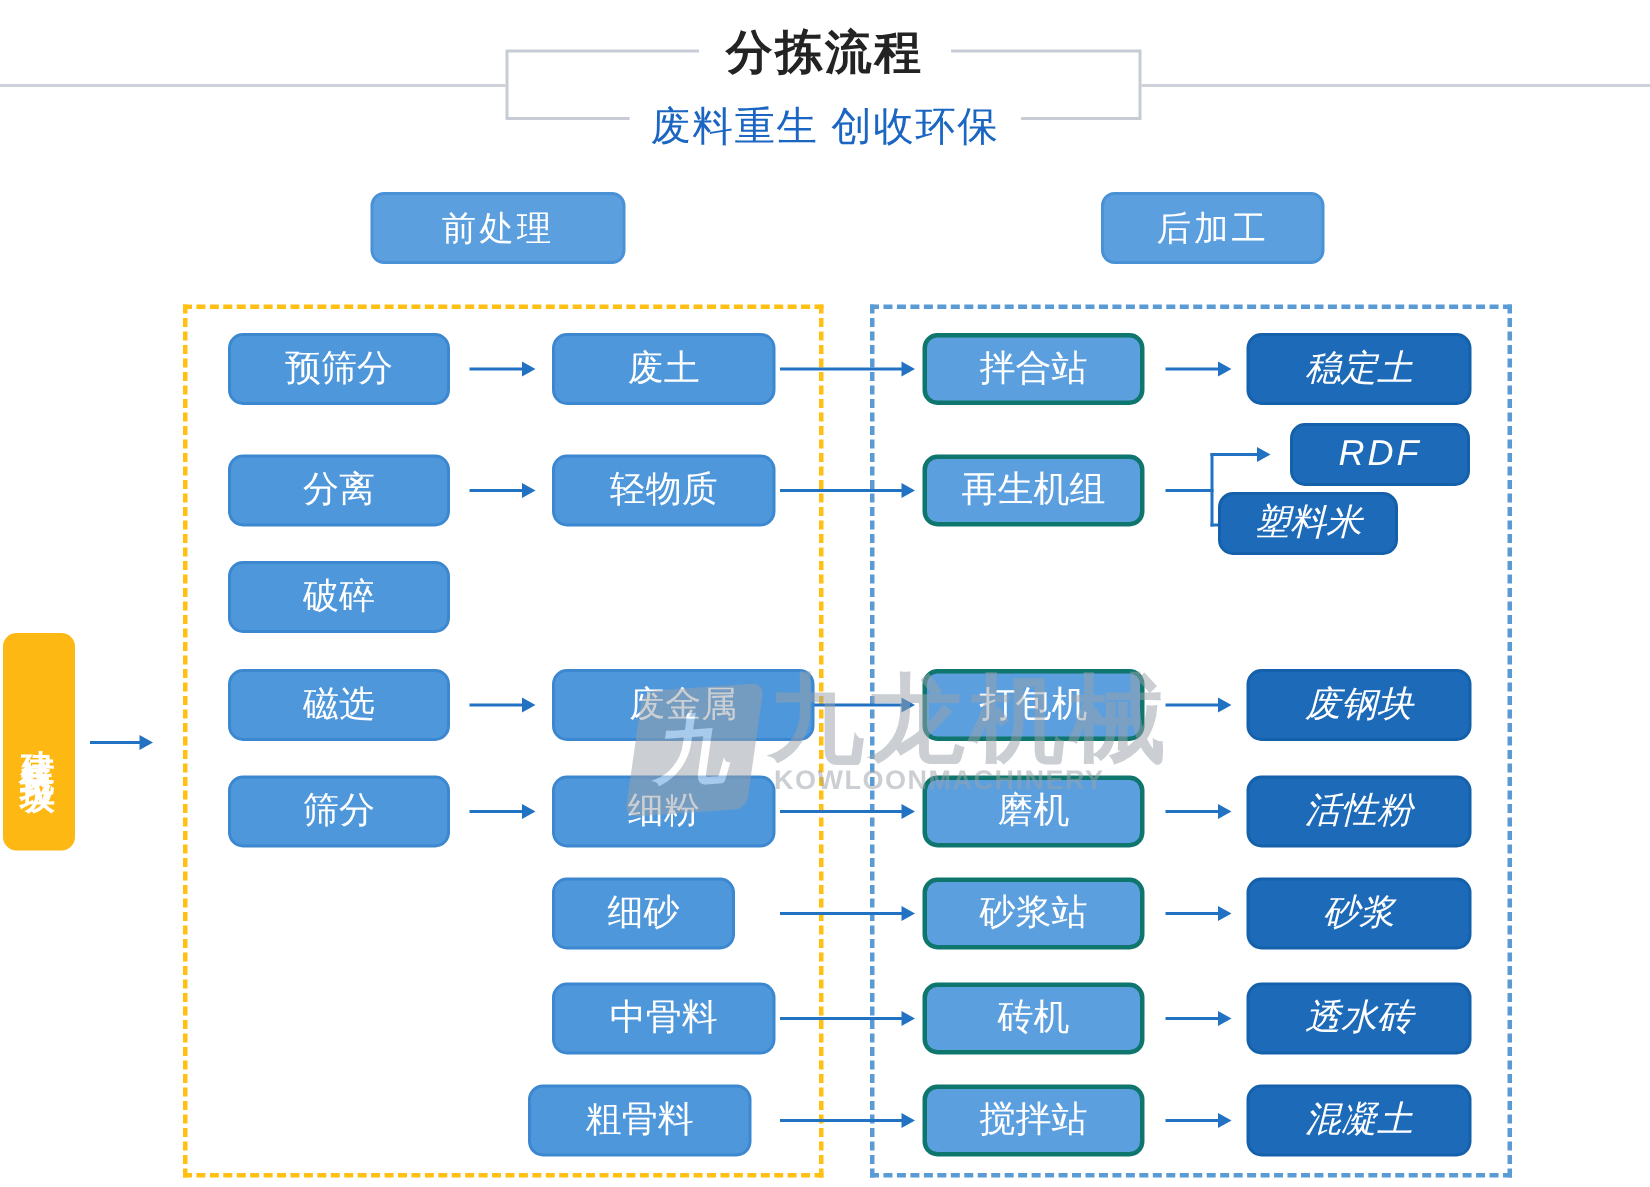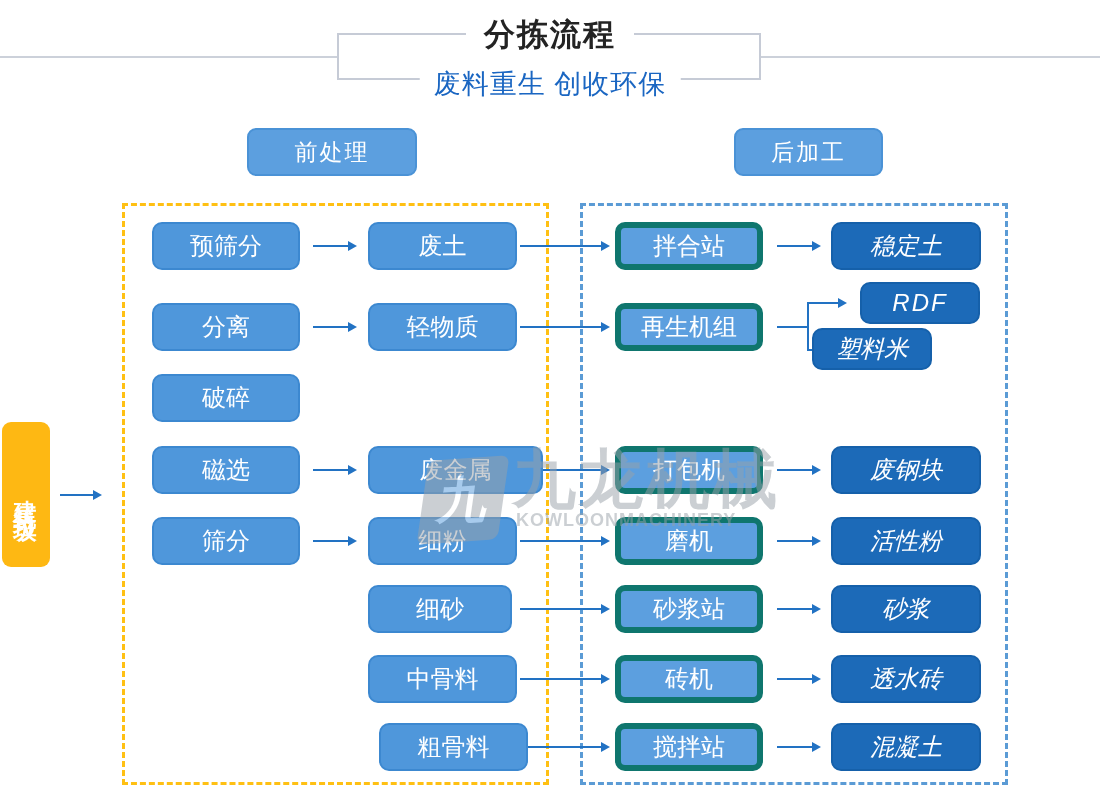--- a/index.html
+++ b/index.html
@@ -16,21 +16,21 @@
   .hdr{position:absolute;height:48px;box-sizing:border-box;border-radius:9px;background:#5c9fdf;border:2px solid #4a92d6;
        color:#fff;font-size:23px;display:flex;align-items:center;justify-content:center;letter-spacing:2px;}
   
   .zone{position:absolute;box-sizing:border-box;border-width:3px;border-style:dashed;background:transparent;}
   .zone-yellow{border-color:#ffc013;}
   .zone-blue{border-color:#5b9bd5;}
   
   .node{position:absolute;height:48px;box-sizing:border-box;border-radius:10px;display:flex;align-items:center;justify-content:center;
         color:#fff;font-size:24px;line-height:1;white-space:nowrap;z-index:2;}
   .n-med{background:#4f97db;border:2px solid #3c88d0;}
-  .n-light{background:#5c9fdf;border:6px solid #0f766e;}
+  .n-light{background:#5c9fdf;border:3px solid #0f766e;}
   .n-dark{background:#1c6ab8;border:2px solid #1560aa;font-style:italic;}
   
   .source{position:absolute;left:2px;top:422px;width:48px;height:145px;background:#feb813;border-radius:9px;
           display:flex;align-items:center;justify-content:center;color:#fff;font-size:23px;font-weight:bold;
           writing-mode:vertical-rl;text-orientation:upright;letter-spacing:7px;z-index:2;}
   
   .hline{position:absolute;height:2px;background:#2272c3;z-index:1;}
   .vline{position:absolute;width:2px;background:#2272c3;z-index:1;}
   .ahead{position:absolute;width:0;height:0;border-top:5px solid transparent;border-bottom:5px solid transparent;
          border-left:9px solid #2272c3;z-index:1;}
@@ -65,23 +65,23 @@
   <div class="node n-med" style="left:152px;top:222px;width:148px;">预筛分</div>
   <div class="node n-med" style="left:152px;top:303px;width:148px;">分离</div>
   <div class="node n-med" style="left:152px;top:374px;width:148px;">破碎</div>
   <div class="node n-med" style="left:152px;top:446px;width:148px;">磁选</div>
   <div class="node n-med" style="left:152px;top:517px;width:148px;">筛分</div>
 
   <div class="node n-med" style="left:368px;top:222px;width:149px;">废土</div>
   <div class="node n-med" style="left:368px;top:303px;width:149px;">轻物质</div>
   <div class="node n-med" style="left:368px;top:446px;width:175px;">废金属</div>
   <div class="node n-med" style="left:368px;top:517px;width:149px;">细粉</div>
-  <div class="node n-med" style="left:368px;top:585px;width:144px;">细砂</div>
+  <div class="node n-med" style="left:368px;top:585px;width:122px;">细砂</div>
   <div class="node n-med" style="left:368px;top:655px;width:149px;">中骨料</div>
-  <div class="node n-med" style="left:379px;top:723px;width:149px;">粗骨料</div>
+  <div class="node n-med" style="left:352px;top:723px;width:149px;">粗骨料</div>
 
   <div class="node n-light" style="left:615px;top:222px;width:148px;">拌合站</div>
   <div class="node n-light" style="left:615px;top:303px;width:148px;">再生机组</div>
   <div class="node n-light" style="left:615px;top:446px;width:148px;">打包机</div>
   <div class="node n-light" style="left:615px;top:517px;width:148px;">磨机</div>
   <div class="node n-light" style="left:615px;top:585px;width:148px;">砂浆站</div>
   <div class="node n-light" style="left:615px;top:655px;width:148px;">砖机</div>
   <div class="node n-light" style="left:615px;top:723px;width:148px;">搅拌站</div>
 
   <div class="node n-dark" style="left:831px;top:222px;width:150px;">稳定土</div>

